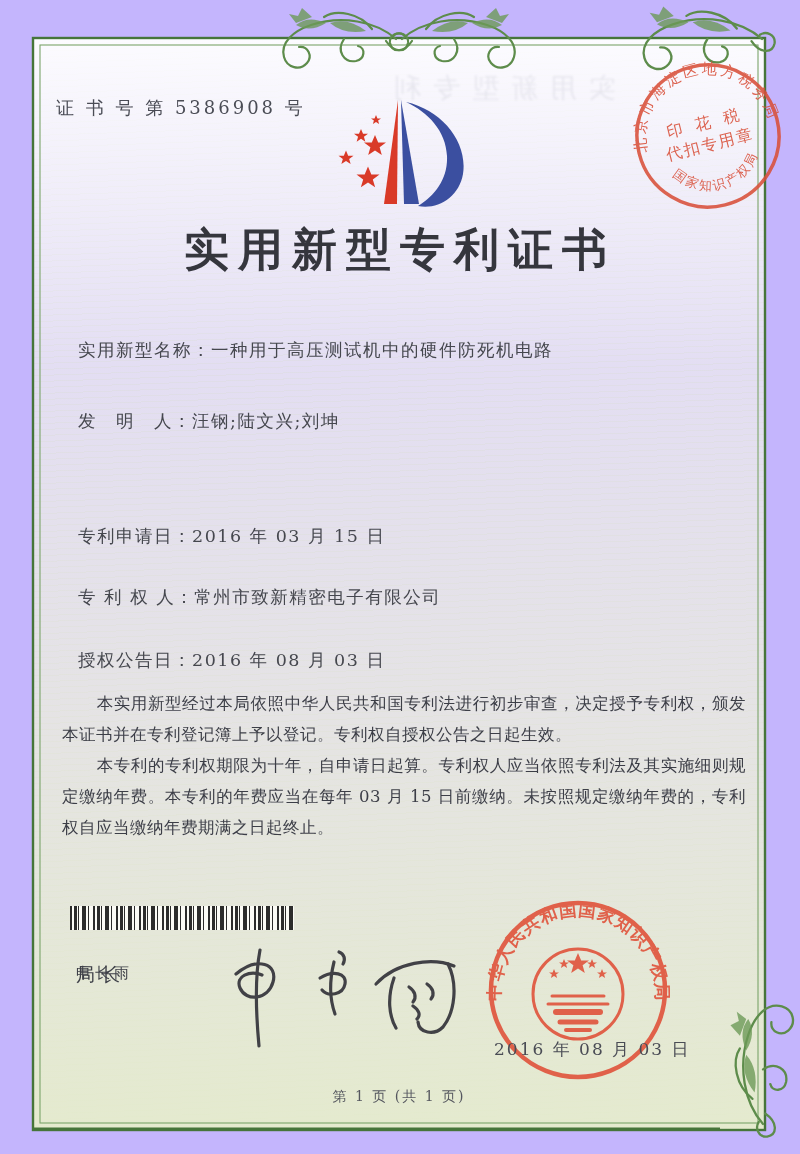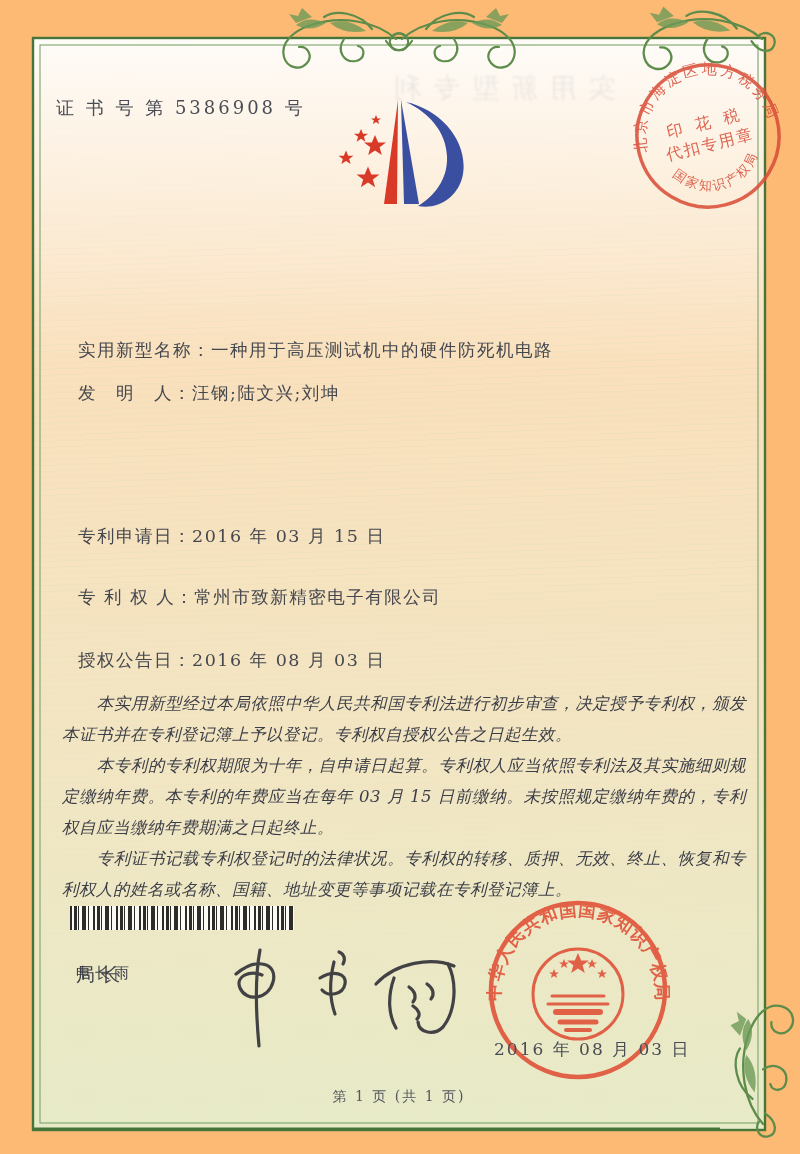--- a/index.html
+++ b/index.html
@@ -1,18 +1,18 @@
 <!DOCTYPE html>
 <html><head>
 <meta charset="utf-8">
 <style>
   html,body{margin:0;padding:0;background:#e8e8e2;}
   .page{
     position:relative;width:800px;height:1154px;margin:0 auto;overflow:hidden;
-    background:#fdba74;
+    background:#c4b5fd;
     font-family:"DejaVu Serif","Liberation Serif",serif;
   }
   
   .paper-inner{
     position:absolute;left:34px;top:39px;width:730px;height:1090px;
     background:
       linear-gradient(180deg, rgba(255,255,255,.95) 0%, rgba(248,249,236,.6) 30%,
                       rgba(240,243,220,.75) 62%, rgba(230,237,204,.95) 100%),
       repeating-linear-gradient(178deg, rgba(140,170,90,.16) 0 1px, rgba(255,255,255,0) 1px 6px);
   }
@@ -43,21 +43,21 @@
     position:absolute;left:63px;width:690px;font-size:17.5px;color:#46484f;
     white-space:nowrap;letter-spacing:1.5px;
   }
   .field-row .lab{color:#45474e;margin-left:15px;}
   .field-row .val{color:#45474e;}
   .body-block{
     position:absolute;left:62px;top:688px;width:684px;
     font-size:16.5px;line-height:31px;color:#3c3e47;text-align:justify;
     letter-spacing:.5px;
   }
-  .body-block p{margin:0;text-indent:2.1em;font-style:italic;}
+  .body-block p{margin:0;text-indent:2.1em;}
   .barcode{
     position:absolute;left:70px;top:906px;width:224px;height:24px;
     background:repeating-linear-gradient(90deg,
       #1c1c1c 0 2px,#fdfdf8 2px 4px,#1c1c1c 4px 7px,#fdfdf8 7px 8px,
       #1c1c1c 8px 9px,#fdfdf8 9px 12px,#1c1c1c 12px 16px,#fdfdf8 16px 18px,
       #1c1c1c 18px 19px,#fdfdf8 19px 23px);
     opacity:.92;
   }
   .sig-title{position:absolute;left:76px;top:962px;font-size:19px;color:#3e4048;letter-spacing:6px;}
   .sig-name{position:absolute;left:76px;top:964px;font-size:15px;color:#3e4048;letter-spacing:4px;}
@@ -125,41 +125,41 @@
     <text class="stamp-txt" font-size="15" letter-spacing="3">
       <textPath href="#stA" startOffset="50%" text-anchor="middle">北京市海淀区地方税务局</textPath>
     </text>
     <text class="stamp-txt" font-size="13" letter-spacing="2">
       <textPath href="#stB" startOffset="50%" text-anchor="middle">国家知识产权局</textPath>
     </text>
     <text class="stamp-txt" x="78" y="70" font-size="16" letter-spacing="4" text-anchor="middle">印 花 税</text>
     <text class="stamp-txt" x="78" y="92" font-size="16" letter-spacing="2" text-anchor="middle">代扣专用章</text>
   </svg>
 
+  <div class="title">实用新型专利证书</div>
 
   <div class="field-row" style="top:338px">
     <span class="lab">实用新型名称：</span><span class="val">一种用于高压测试机中的硬件防死机电路</span>
   </div>
-  <div class="field-row" style="top:381px">
+  <div class="field-row" style="top:409px">
     <span class="lab">发　明　人：</span><span class="val">汪钢;陆文兴;刘坤</span>
   </div>
   <div class="field-row" style="top:524px">
     <span class="lab">专利申请日：</span><span class="val">2016 年 03 月 15 日</span>
   </div>
   <div class="field-row" style="top:585px">
     <span class="lab">专 利 权 人：</span><span class="val">常州市致新精密电子有限公司</span>
   </div>
   <div class="field-row" style="top:648px">
     <span class="lab">授权公告日：</span><span class="val">2016 年 08 月 03 日</span>
   </div>
 
   <div class="body-block">
     <p>本实用新型经过本局依照中华人民共和国专利法进行初步审查，决定授予专利权，颁发本证书并在专利登记簿上予以登记。专利权自授权公告之日起生效。</p>
     <p>本专利的专利权期限为十年，自申请日起算。专利权人应当依照专利法及其实施细则规定缴纳年费。本专利的年费应当在每年 03 月 15 日前缴纳。未按照规定缴纳年费的，专利权自应当缴纳年费期满之日起终止。</p>
-    <p>专利证书记载专利权登记时的法律状况。专利权的转移、质押、无效、终止、恢复和专利权人的姓名或名称、国籍、地址变更等事项记载在专利登记簿上。</p>
   </div>
 
   <div class="barcode"></div>
 
   <div class="sig-title">局长</div>
   <div class="sig-name">申长雨</div>
   <svg class="sig-script" viewBox="0 0 272 112">
     <g fill="none" stroke="#2b2b33" stroke-width="3.2" stroke-linecap="round" opacity=".88">
       <path d="M62,8 C57,34 58,72 61,104"></path>
       <path d="M38,32 C60,14 80,22 75,40 C70,58 48,60 42,46 C37,34 52,28 64,33"></path>

